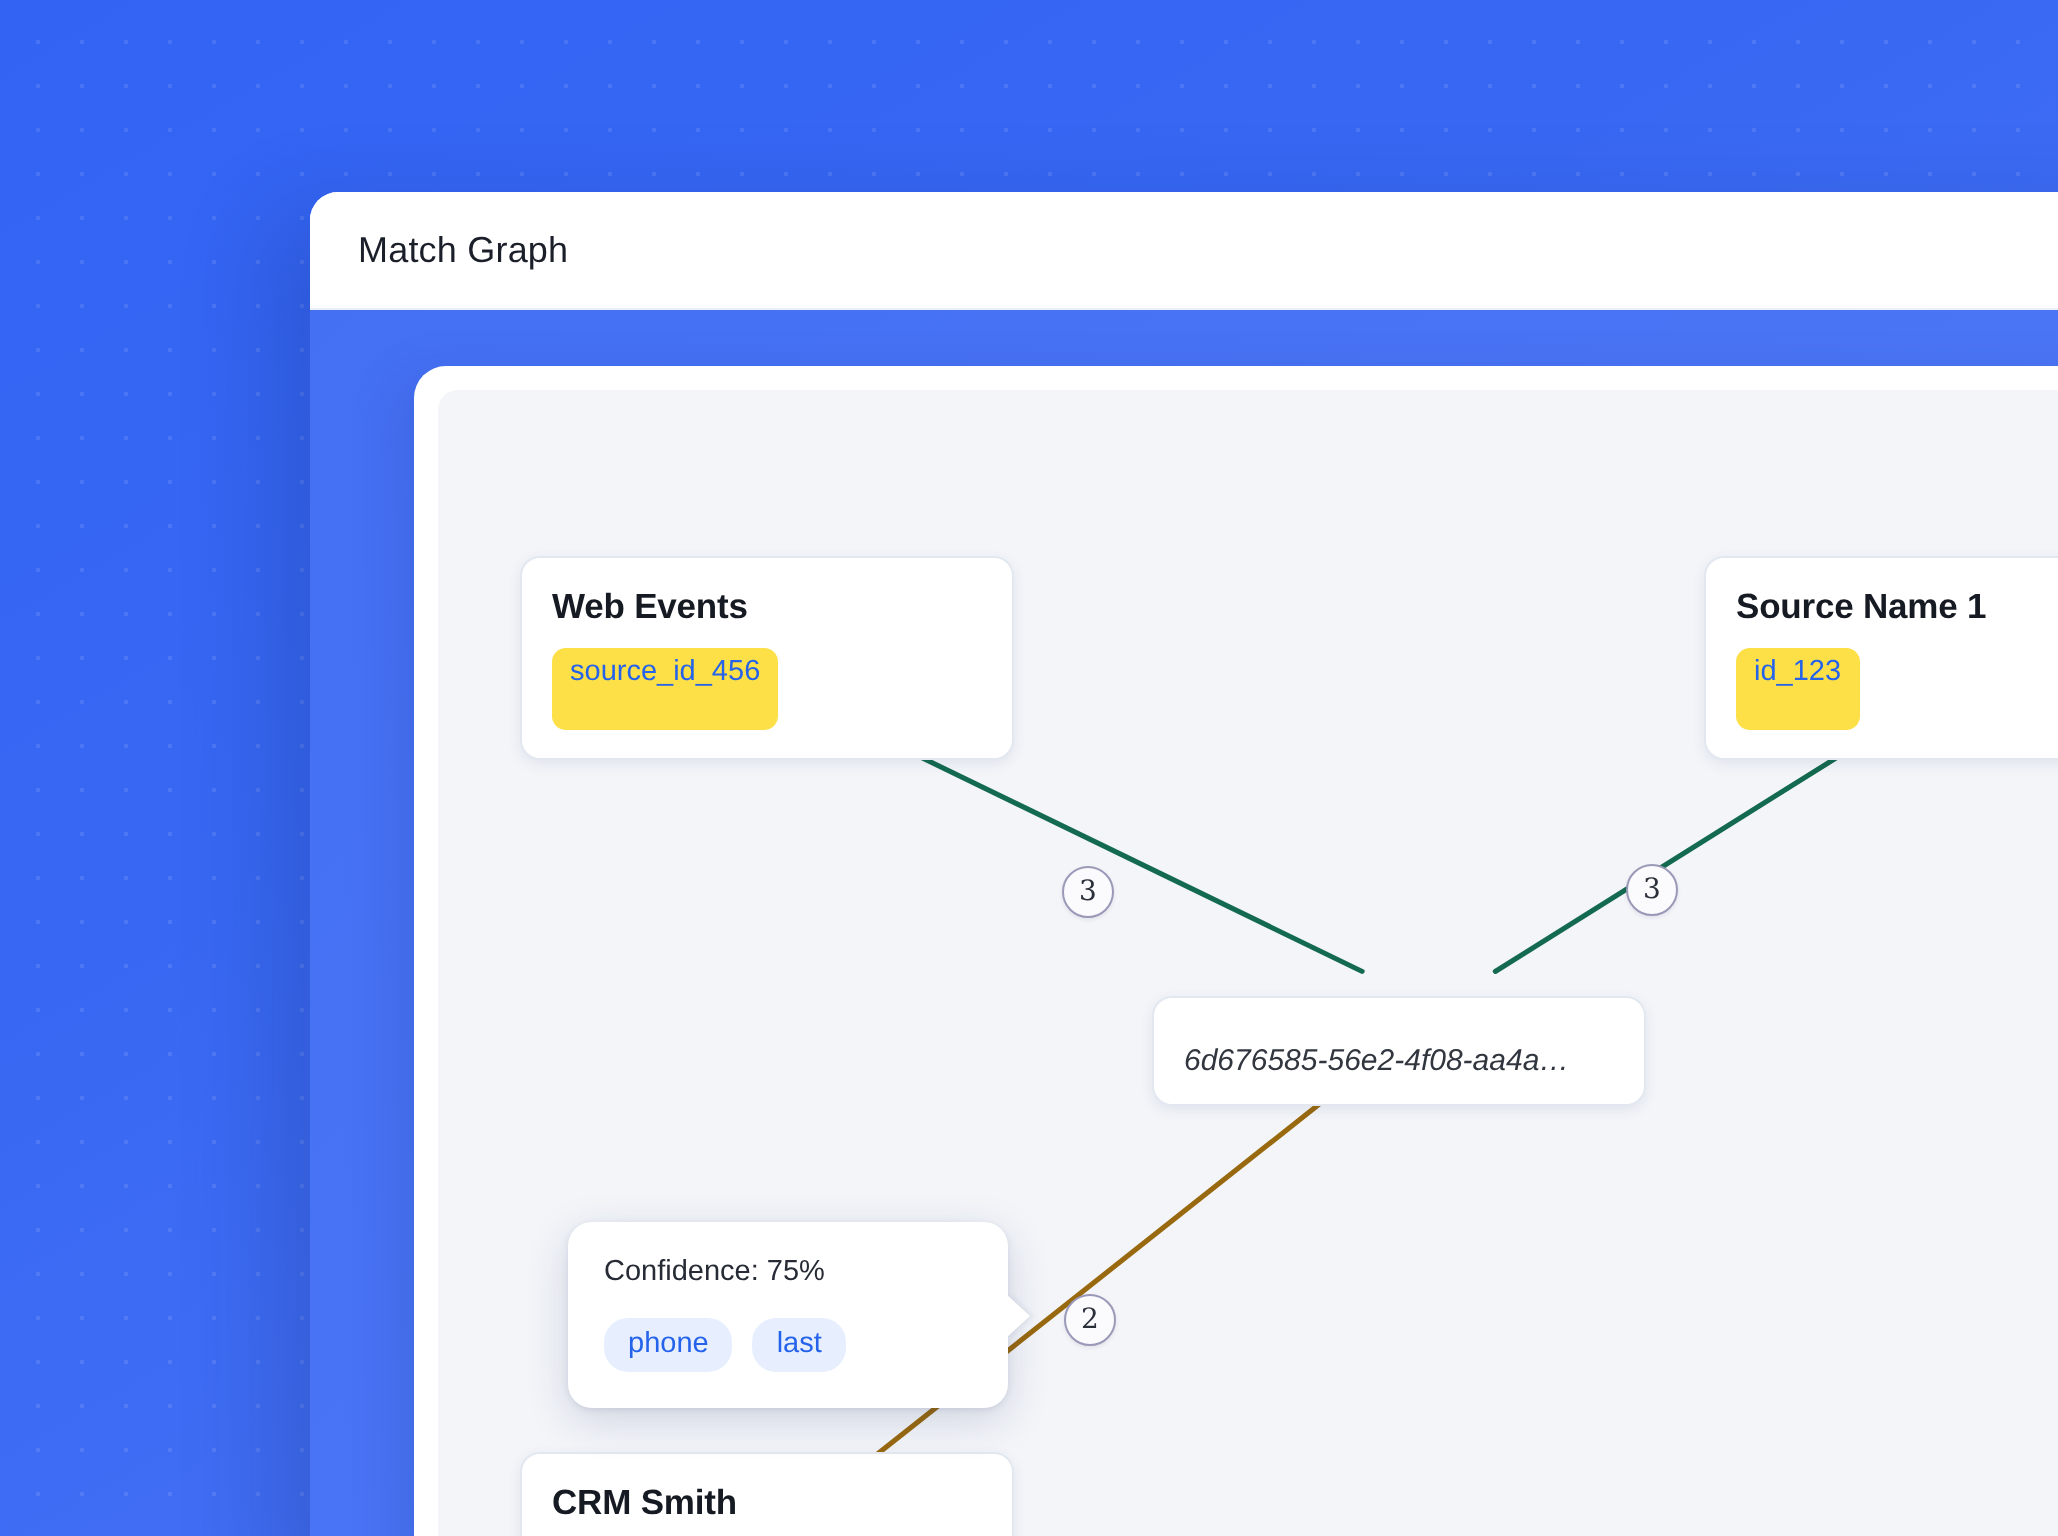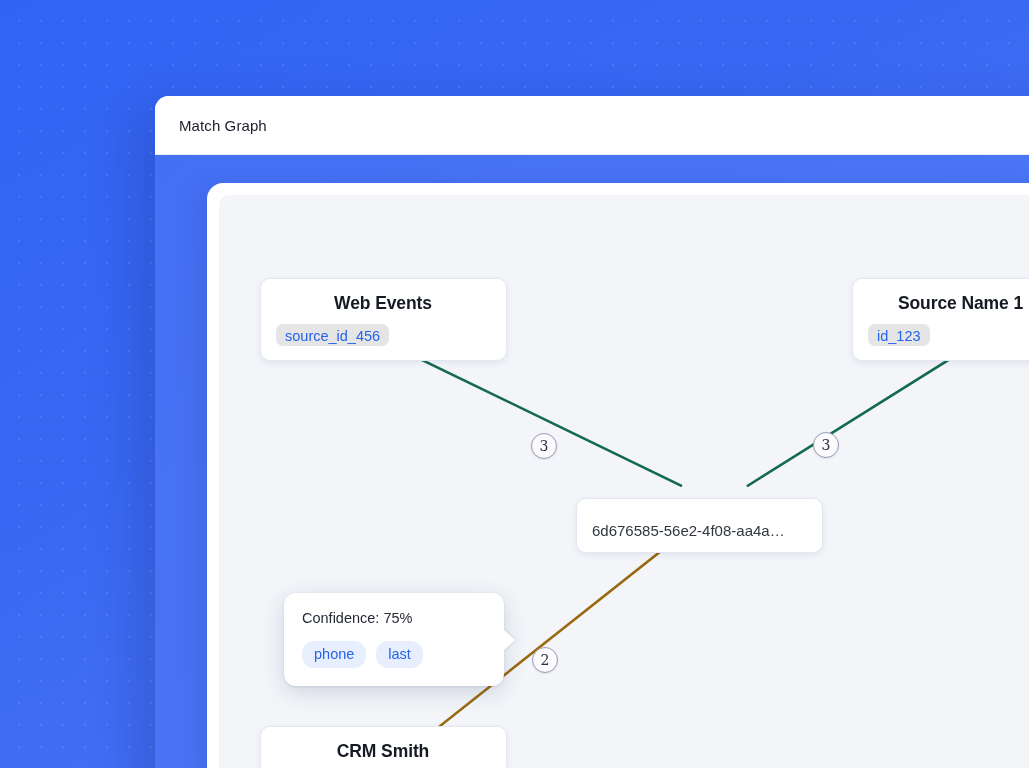--- a/index.html
+++ b/index.html
@@ -48,21 +48,21 @@
 
   #titlebar {
     height: 59px;
     display: flex;
     align-items: center;
     padding-left: 24px;
     background: #ffffff;
     border-bottom: 1px solid #eceff5;
   }
   #titlebar .title {
-    font-size: 15px;
+    font-size: 18px;
     color: #1b1f2a;
     letter-spacing: 0.1px;
   }
 
   
   #body-area {
     position: absolute;
     left: 0;
     top: 59px;
     right: 0;
@@ -111,38 +111,38 @@
     border-radius: 10px;
     box-shadow: 0 2px 7px rgba(30, 50, 100, 0.09);
     padding: 14px 16px 14px 15px;
   }
   .node .node-title {
     font-size: 17.5px;
     font-weight: bold;
     color: #161a23;
     letter-spacing: -0.1px;
     white-space: nowrap;
-    text-align: center;
   }
   .node .pill {
     display: inline-block;
     margin-top: 10px;
-    padding: 4px 9px 2px;
-    background: #e5e5e5;
+    padding: 4px 9px 21px;
+    background: #fde047;
     color: #2563eb;
     border-radius: 7px;
     font-size: 14.5px;
     white-space: nowrap;
   }
   .node .subid {
     display: block;
     margin-top: 9px;
     font-size: 15px;
     color: #31363f;
     white-space: nowrap;
+    font-style: italic;
   }
 
   #node-web-events   { left: 41px;  top: 83px;  width: 247px; }
   #node-source-1     { left: 633px; top: 83px;  width: 218px; }
   #node-angela       { left: 357px; top: 303px; width: 247px; padding-bottom: 13px; }
   #node-crm          { left: 41px;  top: 531px; width: 247px; }
 
   
   .edge-badge {
     position: absolute;
@@ -160,21 +160,21 @@
     box-shadow: 0 1px 2px rgba(20,30,60,0.08);
   }
   #badge-web     { left: 312px; top: 238px; }
   #badge-source  { left: 594px; top: 237px; }
   #badge-crm     { left: 313px; top: 452px; }
 
   
   #tooltip {
     position: absolute;
     left: 65px;
-    top: 398px;
+    top: 416px;
     width: 220px;
     background: #ffffff;
     border-radius: 12px;
     box-shadow: 0 6px 22px rgba(25, 45, 95, 0.16), 0 1px 3px rgba(25,45,95,0.10);
     padding: 17px 18px 18px;
   }
   #tooltip .tip-conf {
     font-size: 14.5px;
     color: #262b35;
   }

